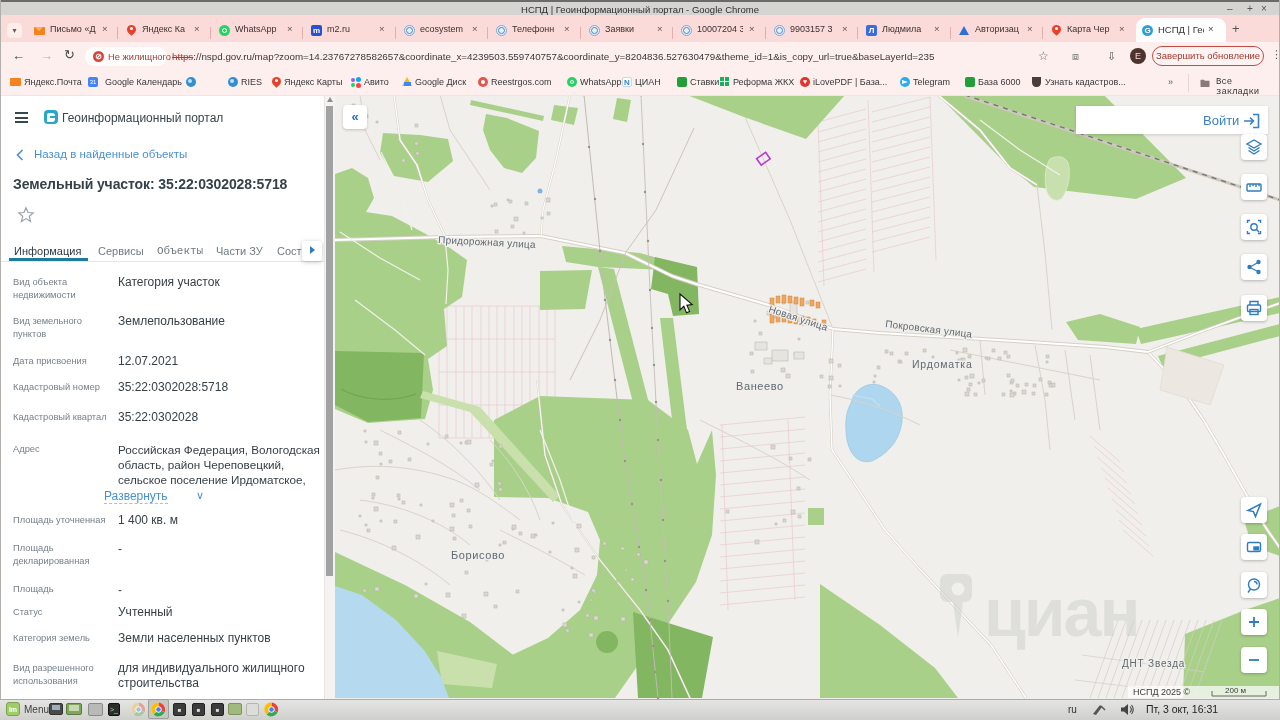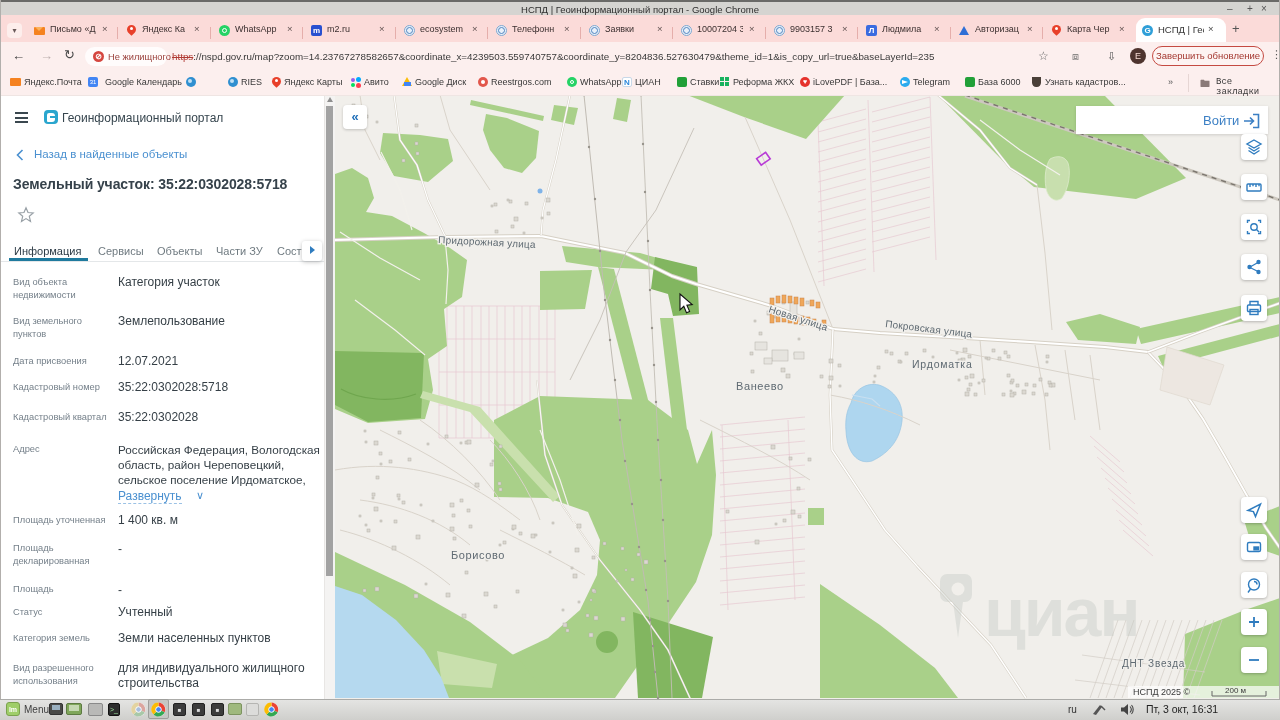--- a/index.html
+++ b/index.html
@@ -151,21 +151,21 @@
 <svg style="position:absolute;left:16px;top:149px;" width="8" height="12" viewBox="0 0 8 12">
     <path d="M6.5 1 L1.5 6 L6.5 11" fill="none" stroke="#4a90d0" stroke-width="1.6"></path>
   </svg>
 <div style="position:absolute;left:34px;top:148px;font-size:11.5px;color:#4a90d0;">Назад в найденные объекты</div>
 <div style="position:absolute;left:13px;top:176px;font-size:14px;font-weight:600;color:#36424b;letter-spacing:-0.1px;">Земельный участок: 35:22:0302028:5718</div>
 <svg style="position:absolute;left:17px;top:206px;" width="18" height="18" viewBox="0 0 18 18">
     <path d="M9 1.8 L11 6.5 L16.2 6.9 L12.3 10.3 L13.5 15.4 L9 12.6 L4.5 15.4 L5.7 10.3 L1.8 6.9 L7 6.5 Z" fill="none" stroke="#99a1a7" stroke-width="1.2"></path>
   </svg>
 <div style="position:absolute;left:14px;top:245px;font-size:11px;color:#2c3a45;">Информация</div>
 <div style="position:absolute;left:98px;top:245px;font-size:11px;color:#6f7a80;">Сервисы</div>
-<div style="position:absolute;left:157px;top:245px;font-size:11px;color:#6f7a80;">Объекты</div>
+<div style="position:absolute;left:157px;top:245px;font-size:11px;color:#6f7a80;font-family:Liberation Mono, monospace;">Объекты</div>
 <div style="position:absolute;left:216px;top:245px;font-size:11px;color:#6f7a80;">Части ЗУ</div>
 <div style="position:absolute;left:277px;top:245px;font-size:11px;color:#6f7a80;width:30px;overflow:hidden;white-space:nowrap;">Состав</div>
 <div style="position:absolute;left:9px;top:258px;width:79px;height:3px;background:#1f7a9e;"></div>
 <div style="position:absolute;left:0;top:261px;width:324px;height:1px;background:#e4e7e9;"></div>
 <div style="position:absolute;left:302px;top:241px;width:20px;height:20px;background:#fff;box-shadow:0 1px 4px rgba(0,0,0,.25);border-radius:3px;"></div>
 <div style="position:absolute;left:310px;top:246px;width:0;height:0;border-top:4.5px solid transparent;border-bottom:4.5px solid transparent;border-left:5.5px solid #2f7cbf;"></div>
 <div style="position:absolute;left:13px;top:277px;font-size:9.3px;color:#75808a;white-space:nowrap;">Вид объекта</div>
 <div style="position:absolute;left:13px;top:290px;font-size:9.3px;color:#75808a;white-space:nowrap;">недвижимости</div>
 <div style="position:absolute;left:118px;top:275px;font-size:12px;color:#353f46;white-space:nowrap;">Категория участок</div>
 <div style="position:absolute;left:13px;top:316px;font-size:9.3px;color:#75808a;white-space:nowrap;">Вид земельного</div>
@@ -174,21 +174,21 @@
 <div style="position:absolute;left:13px;top:356px;font-size:9.3px;color:#75808a;white-space:nowrap;">Дата присвоения</div>
 <div style="position:absolute;left:118px;top:354px;font-size:12px;color:#353f46;white-space:nowrap;">12.07.2021</div>
 <div style="position:absolute;left:13px;top:382px;font-size:9.3px;color:#75808a;white-space:nowrap;">Кадастровый номер</div>
 <div style="position:absolute;left:118px;top:380px;font-size:12px;color:#353f46;white-space:nowrap;">35:22:0302028:5718</div>
 <div style="position:absolute;left:13px;top:412px;font-size:9.3px;color:#75808a;white-space:nowrap;">Кадастровый квартал</div>
 <div style="position:absolute;left:118px;top:410px;font-size:12px;color:#353f46;white-space:nowrap;">35:22:0302028</div>
 <div style="position:absolute;left:13px;top:444px;font-size:9.3px;color:#75808a;white-space:nowrap;">Адрес</div>
 <div style="position:absolute;left:118px;top:443px;font-size:11.7px;color:#353f46;white-space:nowrap;">Российская Федерация, Вологодская</div>
 <div style="position:absolute;left:118px;top:458px;font-size:11.7px;color:#353f46;white-space:nowrap;">область, район Череповецкий,</div>
 <div style="position:absolute;left:118px;top:473px;font-size:11.7px;color:#353f46;white-space:nowrap;">сельское поселение Ирдоматское,</div>
-<div style="position:absolute;left:118px;top:489px;font-size:12px;color:#4a90d0;border-bottom:1px dashed #9cc2e5;">Развернуть</div>
+<div style="position:absolute;left:104px;top:489px;font-size:12px;color:#4a90d0;border-bottom:1px dashed #9cc2e5;">Развернуть</div>
 <div style="position:absolute;left:196px;top:489px;font-size:11px;color:#4a90d0;">∨</div>
 <div style="position:absolute;left:13px;top:515px;font-size:9.3px;color:#75808a;white-space:nowrap;">Площадь уточненная</div>
 <div style="position:absolute;left:118px;top:513px;font-size:12px;color:#353f46;white-space:nowrap;">1 400 кв. м</div>
 <div style="position:absolute;left:13px;top:543px;font-size:9.3px;color:#75808a;white-space:nowrap;">Площадь</div>
 <div style="position:absolute;left:13px;top:556px;font-size:9.3px;color:#75808a;white-space:nowrap;">декларированная</div>
 <div style="position:absolute;left:118px;top:542px;font-size:12px;color:#353f46;white-space:nowrap;">-</div>
 <div style="position:absolute;left:13px;top:584px;font-size:9.3px;color:#75808a;white-space:nowrap;">Площадь</div>
 <div style="position:absolute;left:118px;top:583px;font-size:12px;color:#353f46;white-space:nowrap;">-</div>
 <div style="position:absolute;left:13px;top:607px;font-size:9.3px;color:#75808a;white-space:nowrap;">Статус</div>
 <div style="position:absolute;left:118px;top:605px;font-size:12px;color:#353f46;white-space:nowrap;">Учтенный</div>

